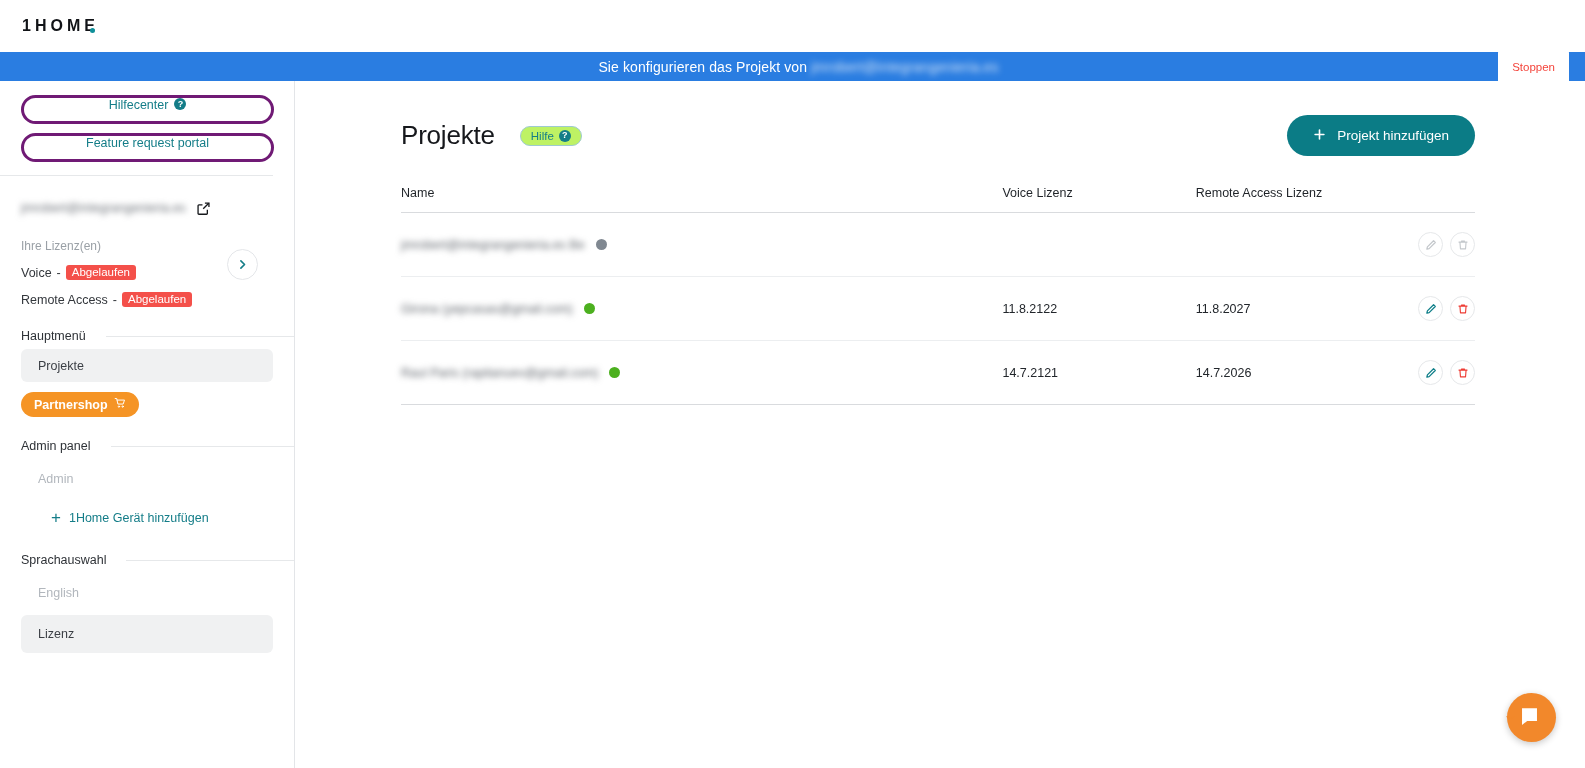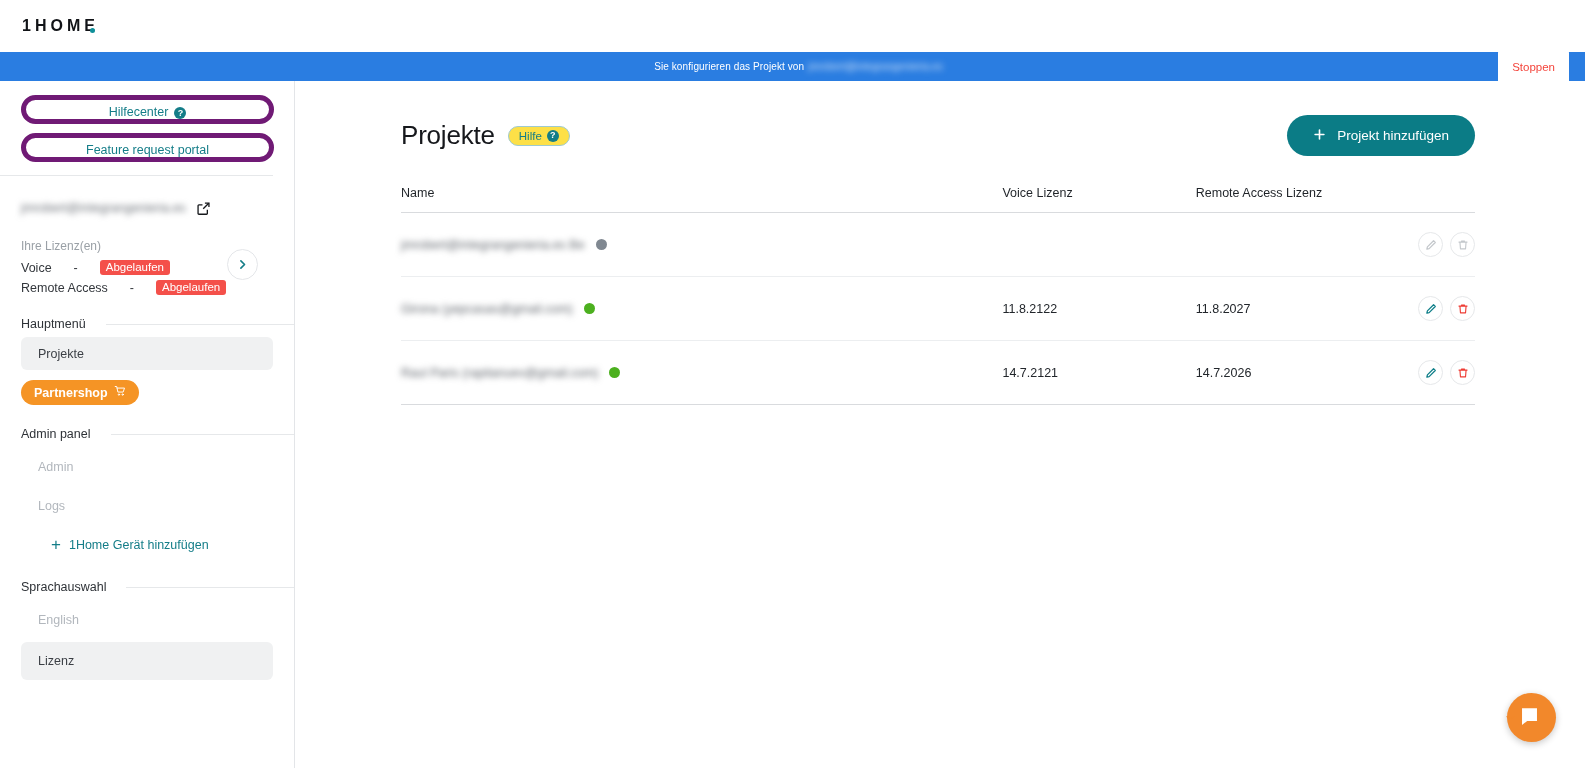--- a/index.html
+++ b/index.html
@@ -29,21 +29,21 @@
   }
 
   
   .noticebar {
     height: 29px; width: 100%;
     background: #2a7de1;
     display: flex; align-items: center; justify-content: center;
     position: relative;
   }
   .notice-text {
-    color: #ffffff; font-size: 10px; letter-spacing: .1px; margin-left: 12px;
+    color: #ffffff; font-size: 14px; letter-spacing: .1px; margin-left: 12px;
   }
   .notice-email {
     display: inline-block;
     color: #cfe2f8;
     filter: blur(3.2px);
     margin-left: 4px;
     user-select: none;
   }
   .stop-btn {
     position: absolute; right: 16px; top: 50%; transform: translateY(-50%);
@@ -61,24 +61,24 @@
   .sidebar {
     width: 295px; min-width: 295px; height: 687px;
     background: #ffffff;
     border-right: 1px solid #e3e5e8;
     padding: 14px 21px 0 21px;
     overflow: hidden;
     position: relative;
   }
   .pill-btn {
     width: 253px; height: 29px;
-    border: 5px solid #701a75; border-radius: 16px;
+    border: 3px solid #701a75; border-radius: 16px;
     background: #ffffff; color: #147d88;
     font-size: 12.5px; font-family: inherit;
-    display: flex; align-items: flex-end; justify-content: center;
+    display: flex; align-items: flex-start; justify-content: center;
     gap: 6px; cursor: pointer; margin-bottom: 9px;
   }
   .qmark {
     display: inline-flex; align-items: center; justify-content: center;
     width: 12px; height: 12px; border-radius: 50%;
     background: #147d88; color: #fff;
     font-size: 9px; font-weight: 700; line-height: 1;
   }
   .side-sep { height: 1px; background: #e6e8ea; margin: 13px 0 0 0; width: 273px; margin-left: -21px; }
 
@@ -88,22 +88,22 @@
   }
   .acct-email {
     font-size: 12.5px; color: #6b7077;
     filter: blur(3.1px); user-select: none; white-space: nowrap;
   }
   .ext-icon { flex: none; cursor: pointer; line-height: 0; }
 
   .lic-block { margin-top: 21px; position: relative; }
   .lic-title { font-size: 12px; color: #9aa0a6; margin-bottom: 7px; }
   .lic-line {
-    display: flex; align-items: flex-end; gap: 22px;
-    font-size: 12.5px; color: #33373c; margin-bottom: 5px;
+    display: flex; align-items: flex-end; gap: 5px;
+    font-size: 12.5px; color: #33373c; margin-bottom: 5px; margin-top: 12px;
   }
   .badge-exp {
     background: #f4504a; color: #ffffff;
     font-size: 11.5px; border-radius: 3px;
     padding: 1px 6px 2px 6px; white-space: nowrap;
   }
   .chev-btn {
     position: absolute; right: 15px; top: 10px;
     width: 31px; height: 31px; border-radius: 50%;
     border: 1px solid #e4e6e9; background: #fff;
@@ -150,21 +150,21 @@
   .page-head {
     display: flex; align-items: center; justify-content: space-between;
     margin-bottom: 30px;
   }
   .title-wrap { display: flex; align-items: center; gap: 13px; }
   .page-title { font-size: 26px; font-weight: 400; color: #16181c; letter-spacing: -.2px; }
   .help-pill {
     display: inline-flex; align-items: center; gap: 5px;
     border: 1px solid #9ecad0; border-radius: 13px;
     padding: 3px 10px; font-size: 11.5px; color: #147d88;
-    background: #fde047; cursor: pointer;
+    background: #bef264; cursor: pointer; margin-left: 12px;
   }
   .add-proj-btn {
     background: #0b7c86; color: #fff; border: none;
     border-radius: 21px; height: 41px; padding: 4px 26px;
     font-size: 13.5px; font-family: inherit;
     display: inline-flex; align-items: center; gap: 11px;
     cursor: pointer; white-space: nowrap;
   }
 
   table.proj { width: 100%; border-collapse: collapse; }
@@ -295,23 +295,20 @@
         </span>
       </button>
 
       <div class="sect-head">
         <span class="lbl">Admin panel</span>
         <span class="rule"></span>
       </div>
 
       <div class="nav-item muted" style="margin-top:9px">
         <span>Admin</span>
-      </div>
-      <div class="nav-item muted" style="margin-top:6px">
-        <span>Logs</span>
       </div>
 
       <div class="add-dev">
         <span class="plus-sign">+</span>
         <span>1Home Gerät hinzufügen</span>
       </div>
 
       <div class="sect-head" style="margin-top:27px">
         <span class="lbl">Sprachauswahl</span>
         <span class="rule"></span>

